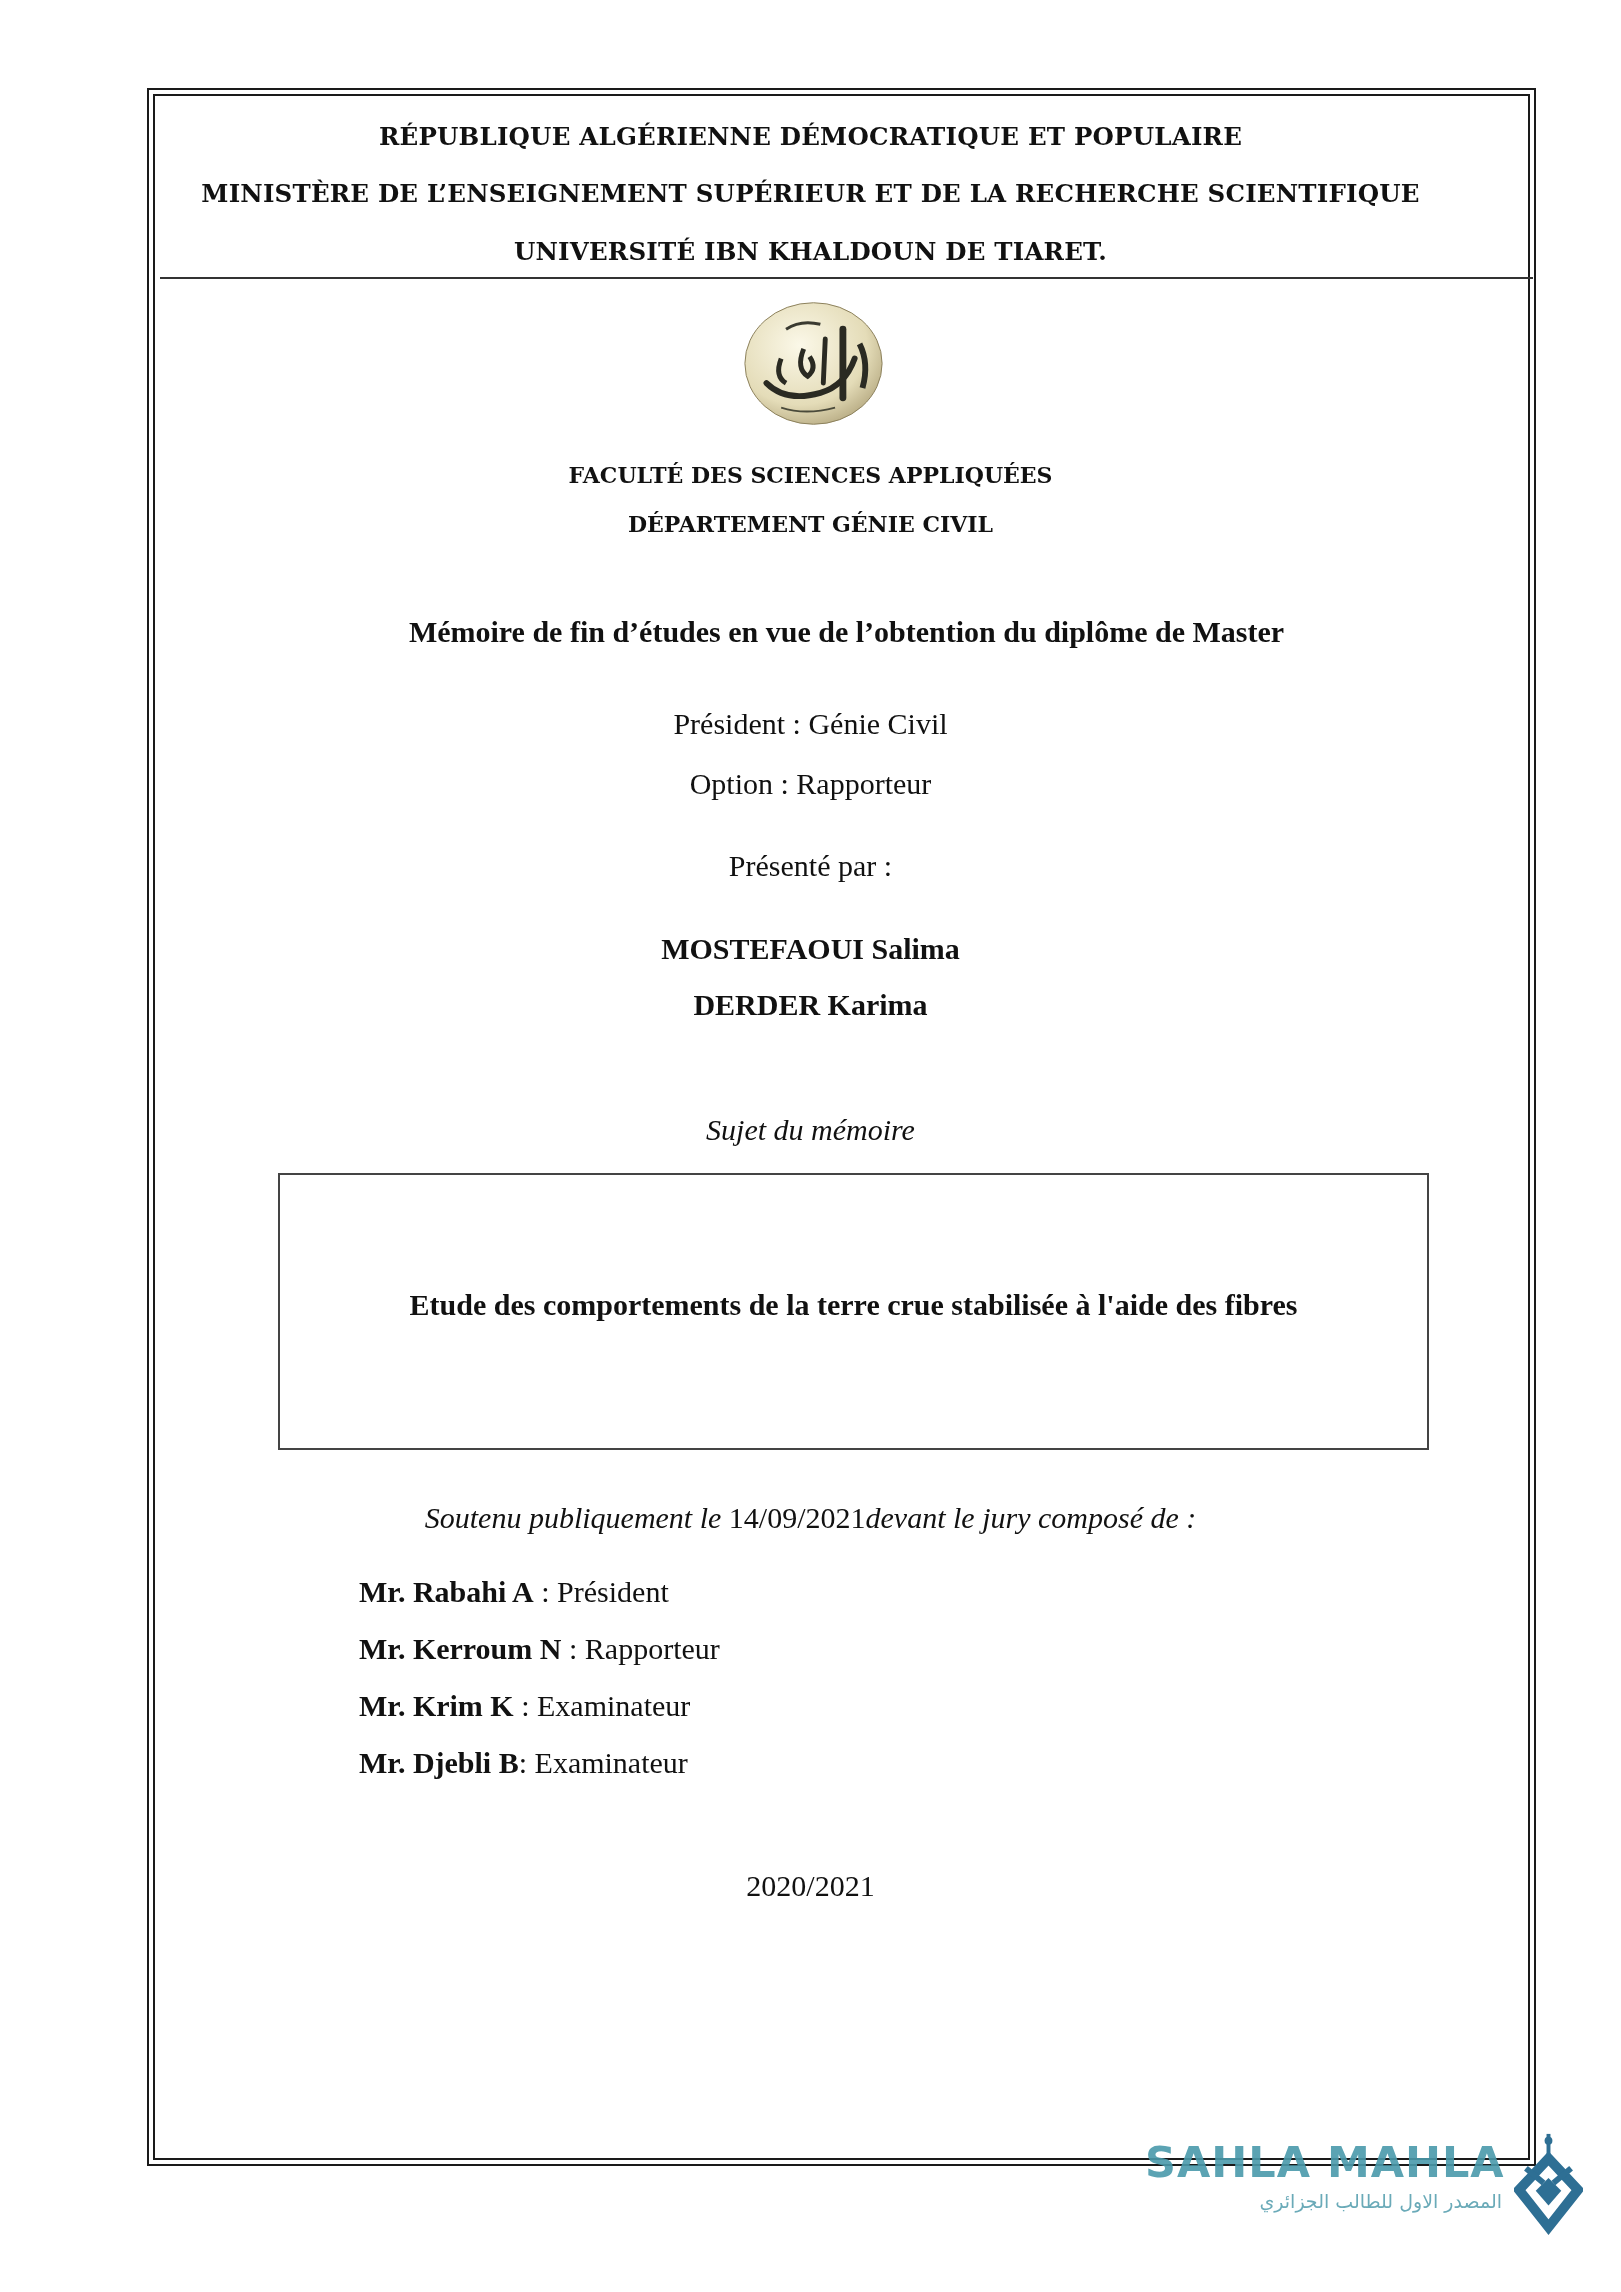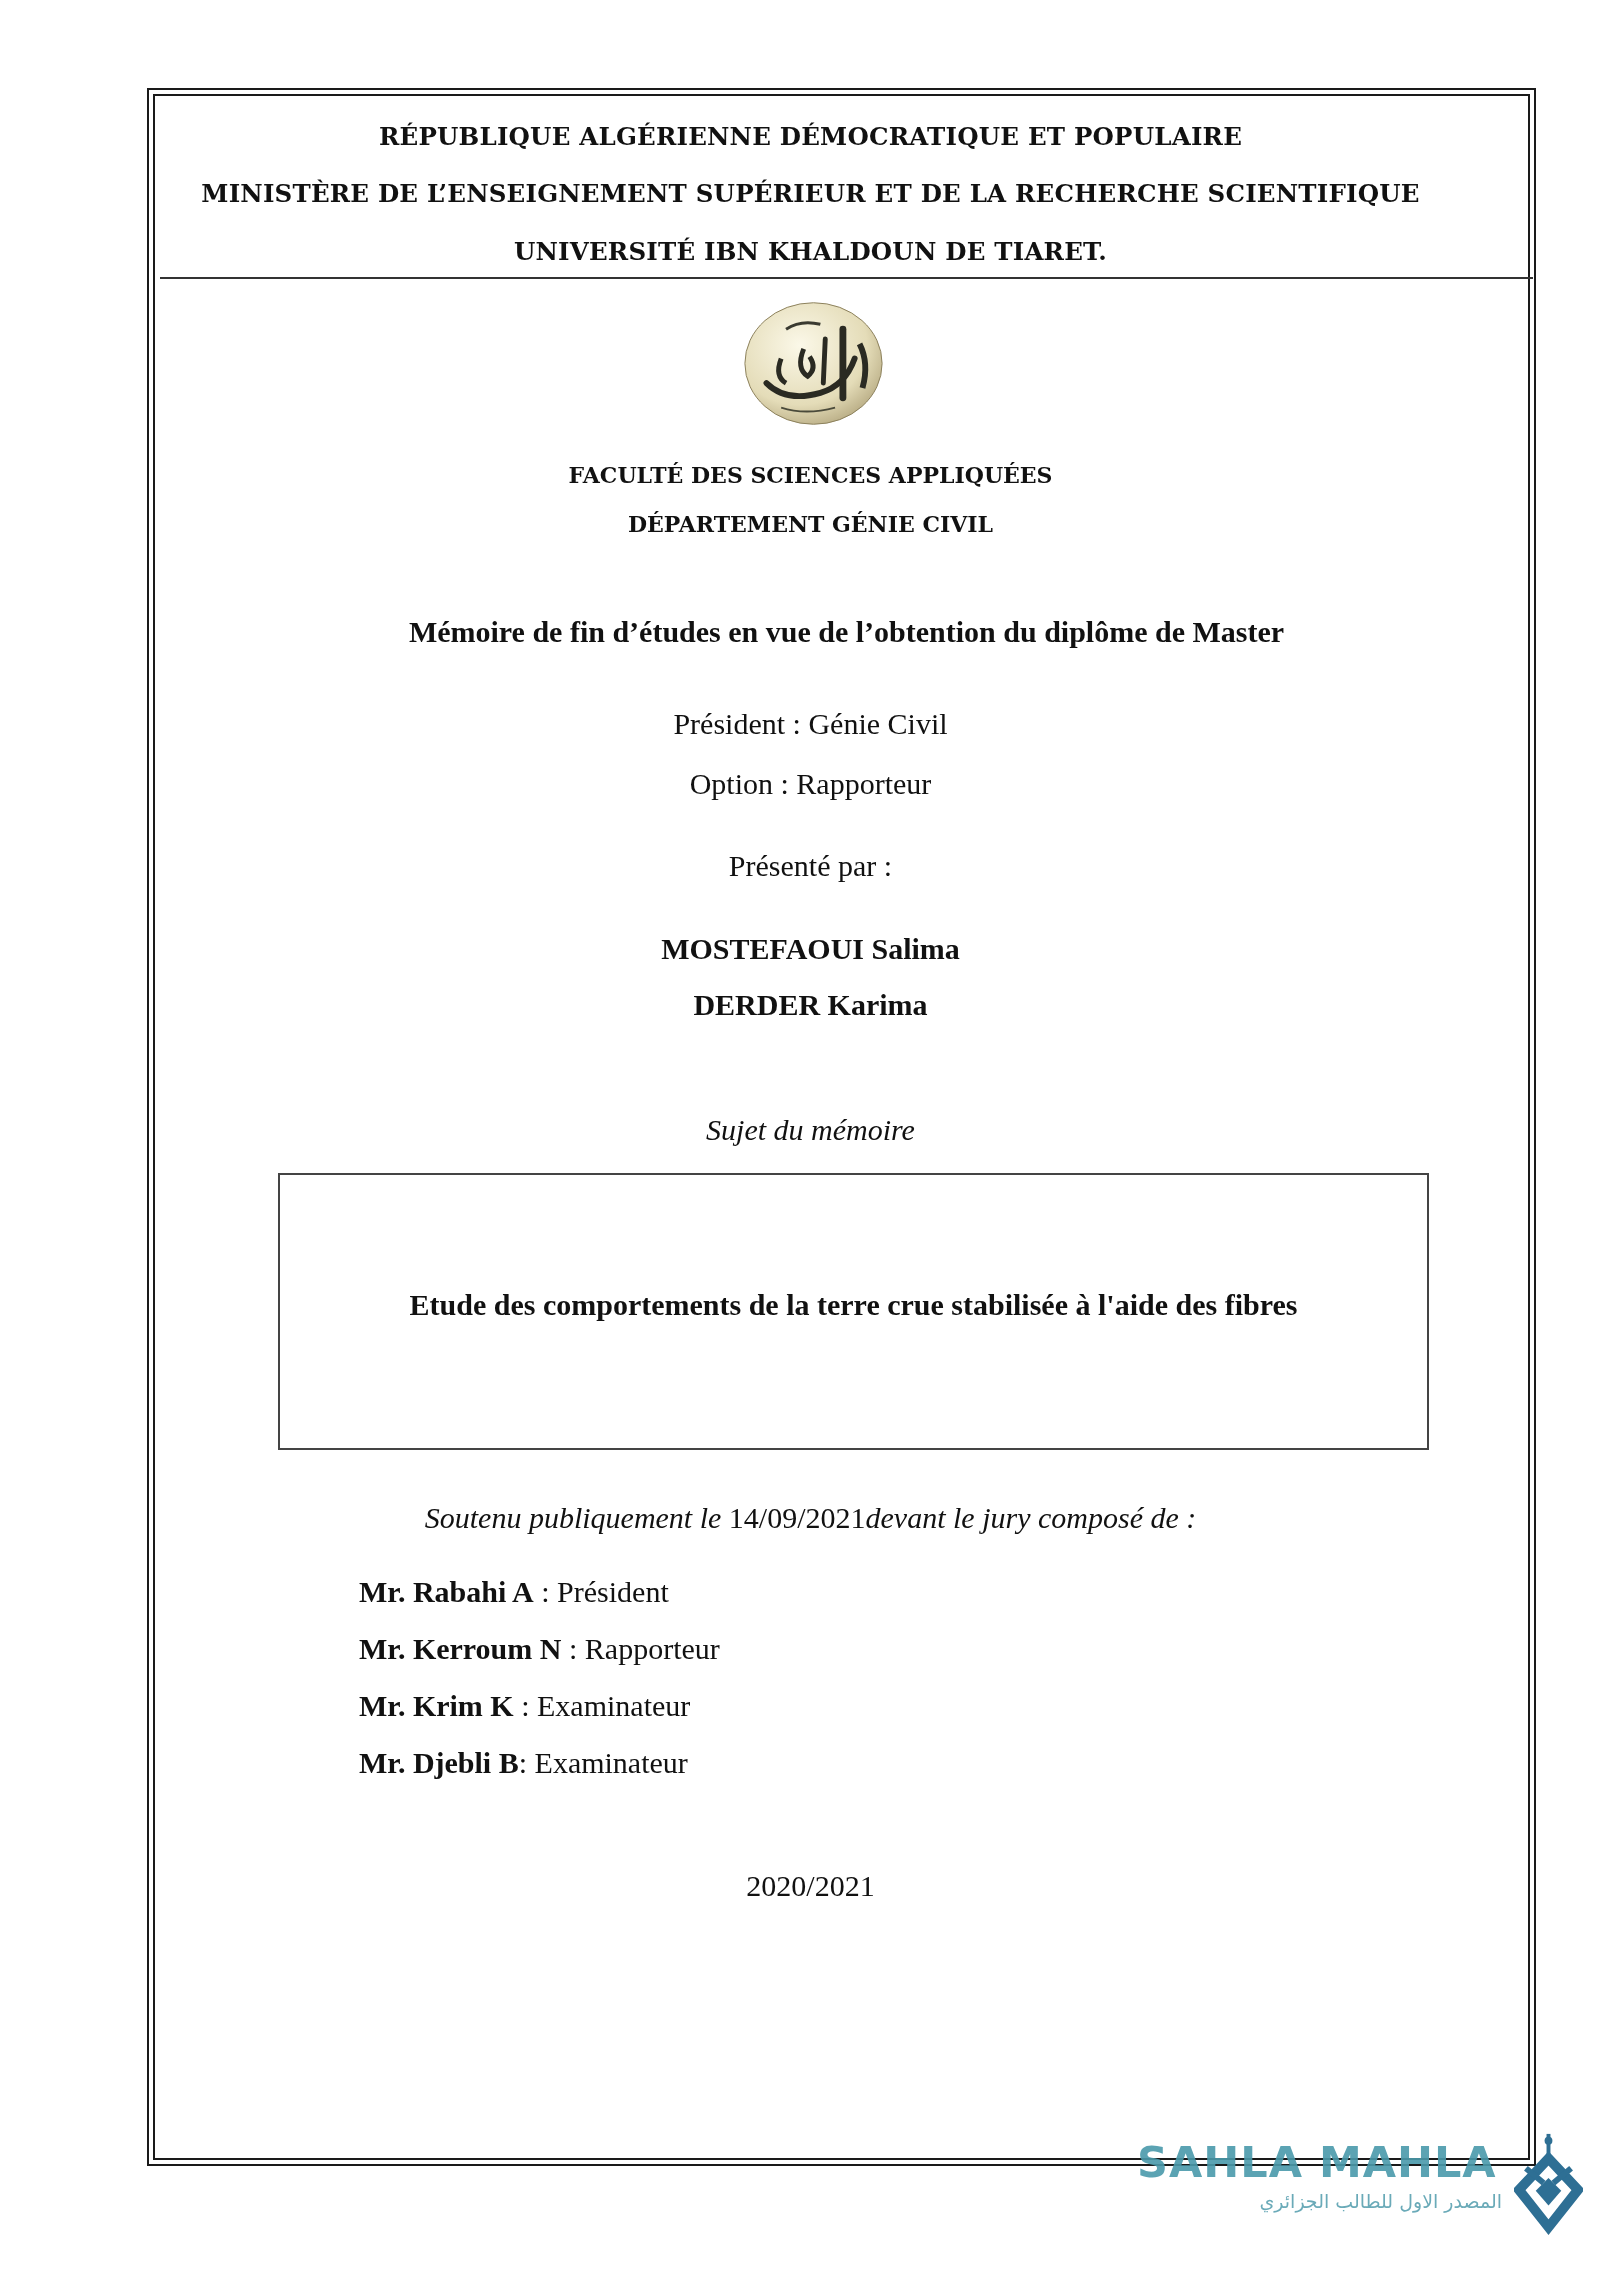--- a/index.html
+++ b/index.html
@@ -19,21 +19,21 @@
   .reg { font-size: 30px; }
   .names { font-weight: bold; font-size: 30px; }
   .ital { font-style: italic; font-size: 30px; }
   .subject-box { position: absolute; left: 278px; top: 1173px; width: 1151px; height: 277px;
                  border: 2px solid #444; box-sizing: border-box; display: flex; align-items: center;
                  justify-content: center; }
   .subject { font-weight: bold; font-size: 30px; margin-top: -13.7px; }
   .jury { position: absolute; left: 359px; font-size: 30px; }
   .jury b { font-weight: bold; }
   .watermark { position: absolute; left: 1137px; top: 2137px; width: 461px; height: 108px; }
-  .wm-text { position: absolute; left: 0; top: 0; font-family: "DejaVu Sans", sans-serif; font-weight: bold;
+  .wm-text { position: absolute; left: 8px; top: 0; font-family: "DejaVu Sans", sans-serif; font-weight: bold;
              font-size: 43px; color: #4a9aab; opacity: 0.9; letter-spacing: 1px; }
   .wm-sub { position: absolute; left: 2px; top: 53px; font-family: "DejaVu Sans", sans-serif;
             font-size: 19px; color: #6aaab8; direction: rtl; width: 363px; text-align: right; }
   .wm-icon { position: absolute; left: 377px; top: -7.8px; width: 69px; height: 108px; }
 </style>
 </head>
 <body>
 
 <div class="frame-outer"></div>
 <div class="frame-inner"></div>

